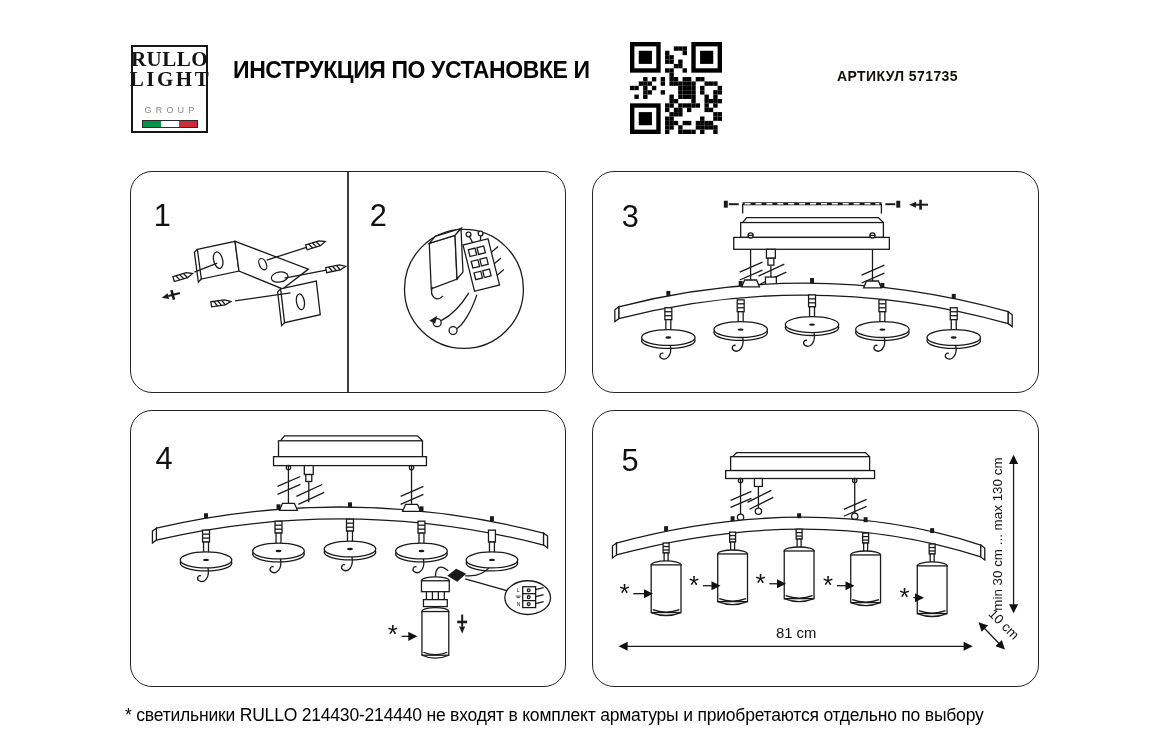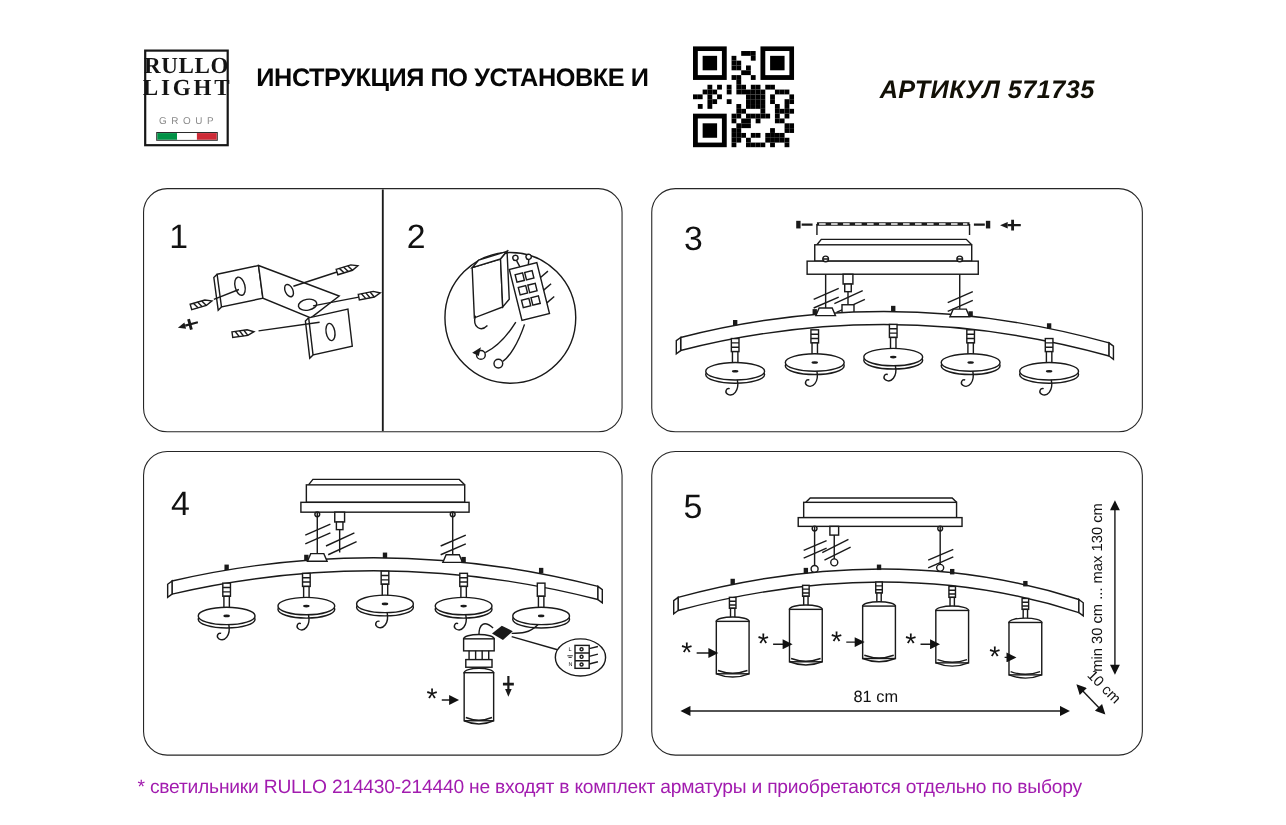--- a/index.html
+++ b/index.html
@@ -26,21 +26,21 @@
     display:flex;
   }
   .logo-flag span{flex:1;}
   .title-block{
     position:absolute;left:233px;top:56px;
     font-size:23px;font-weight:700;line-height:29px;letter-spacing:-0.4px;color:#060606;
   }
   #qr{position:absolute;left:630px;top:42px;width:92px;height:92px;}
   .series-block{position:absolute;left:790px;top:60px;width:215px;text-align:center;color:#121006;}
   .series-label{font-size:17px;font-weight:700;letter-spacing:0.3px;}
-  .article-label{font-size:23px;font-weight:700;margin-top:8px;letter-spacing:0.4px;font-style:italic;}
+  .article-label{font-size:14px;font-weight:700;margin-top:8px;letter-spacing:0.4px;}
   
   .panel{
     position:absolute;border:1.7px solid #262626;border-radius:22px;
     background:#fff;box-sizing:border-box;
   }
   #panel12{left:130px;top:171px;width:436px;height:222px;}
   #panel3 {left:592px;top:171px;width:447px;height:222px;}
   #panel4 {left:130px;top:410px;width:436px;height:277px;}
   #panel5 {left:592px;top:410px;width:447px;height:277px;}
   .panel svg.diagram{position:absolute;left:0;top:0;width:100%;height:100%;}
@@ -49,21 +49,21 @@
   svg .fill{fill:#1a1a1a;stroke:none;}
   svg text{font-family:"Liberation Sans",sans-serif;fill:#111;stroke:none;}
   .stepnum{font-size:31px;}
   .dimtext{font-size:15px;}
   .dimtext-small{font-size:13.5px;}
   .marker{font-size:26px;}
   .microtext{font-size:5px;}
   
   .footnote{
     position:absolute;left:125px;top:705px;width:980px;
-    font-size:17.5px;letter-spacing:-0.2px;color:#a21caf;
+    font-size:17.5px;letter-spacing:-0.2px;color:#000000;
   }
 </style>
 </head>
 <body>
 
 <div class="logo-box">
   <div class="logo-word">RULLO</div>
   <div class="logo-word star">LIGHT</div>
   <div class="logo-group">GROUP</div>
   <div class="logo-flag">

